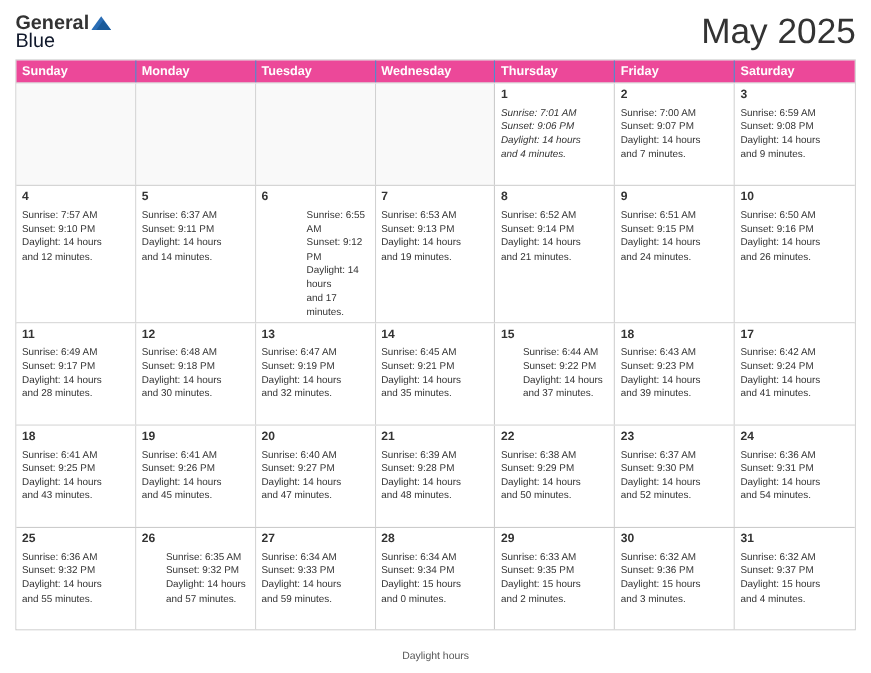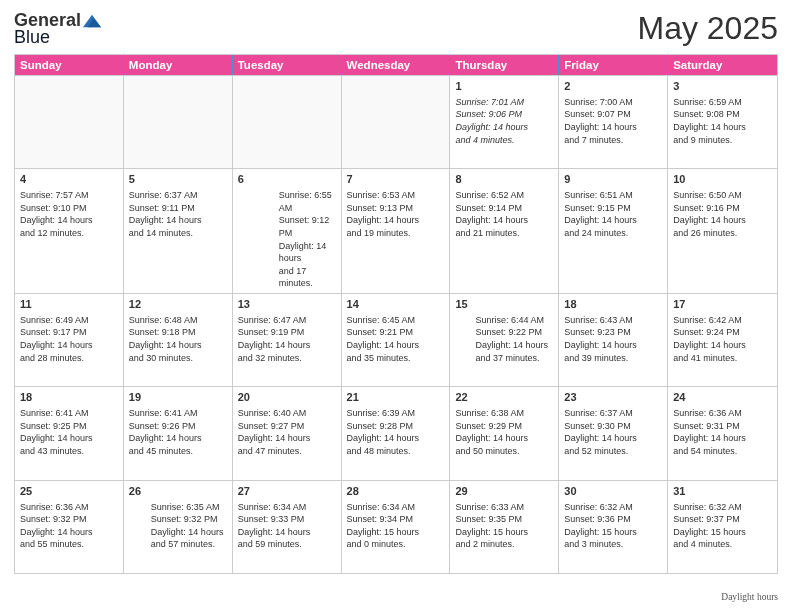--- a/index.html
+++ b/index.html
@@ -112,22 +112,21 @@
     }
     .day-info {
       font-size: 9px;
       color: #333;
       line-height: 1.4;
     }
     .footer-note {
       font-size: 9.5px;
       color: #555;
       margin-top: 18px;
-      text-align: right;
-      font-family: Liberation Serif, serif;
+      text-align: center;
     }
   </style>
 </head>
 <body>
 
 <div class="page">
   <div class="header">
     <div class="logo">
       <div class="logo-text">
         <span class="logo-general">General</span>

